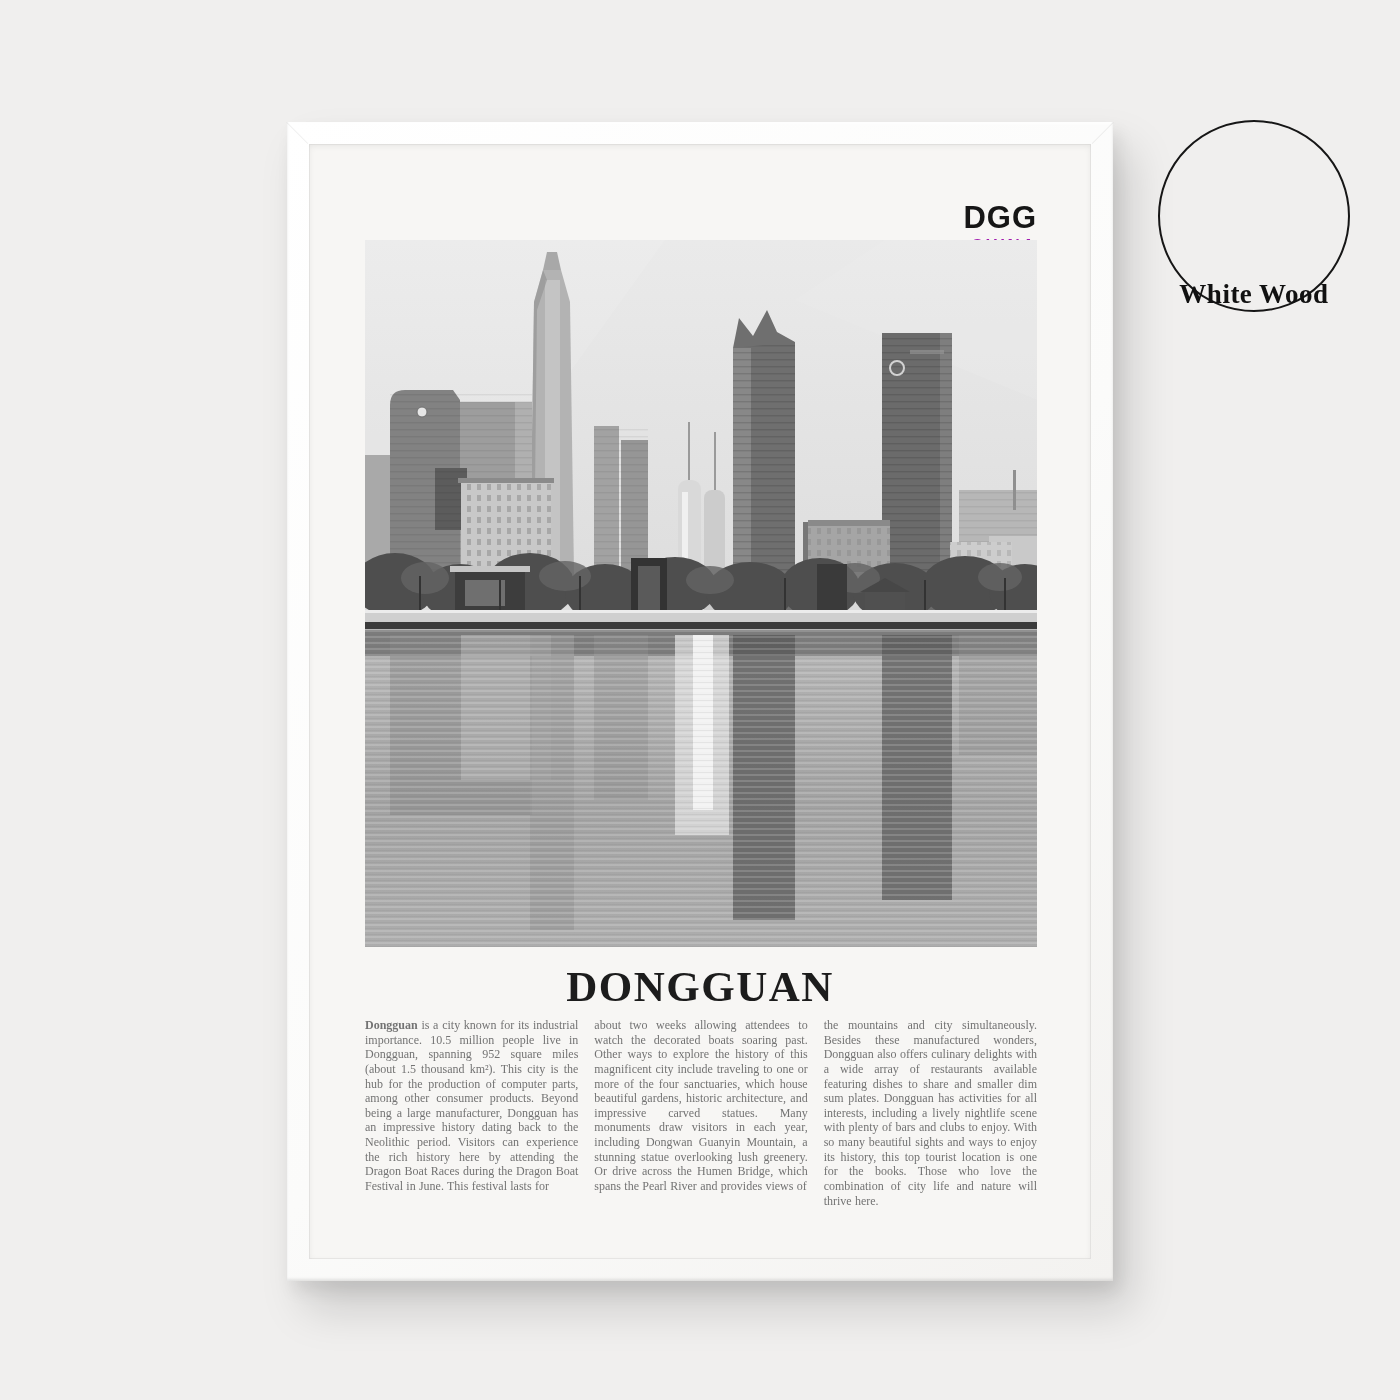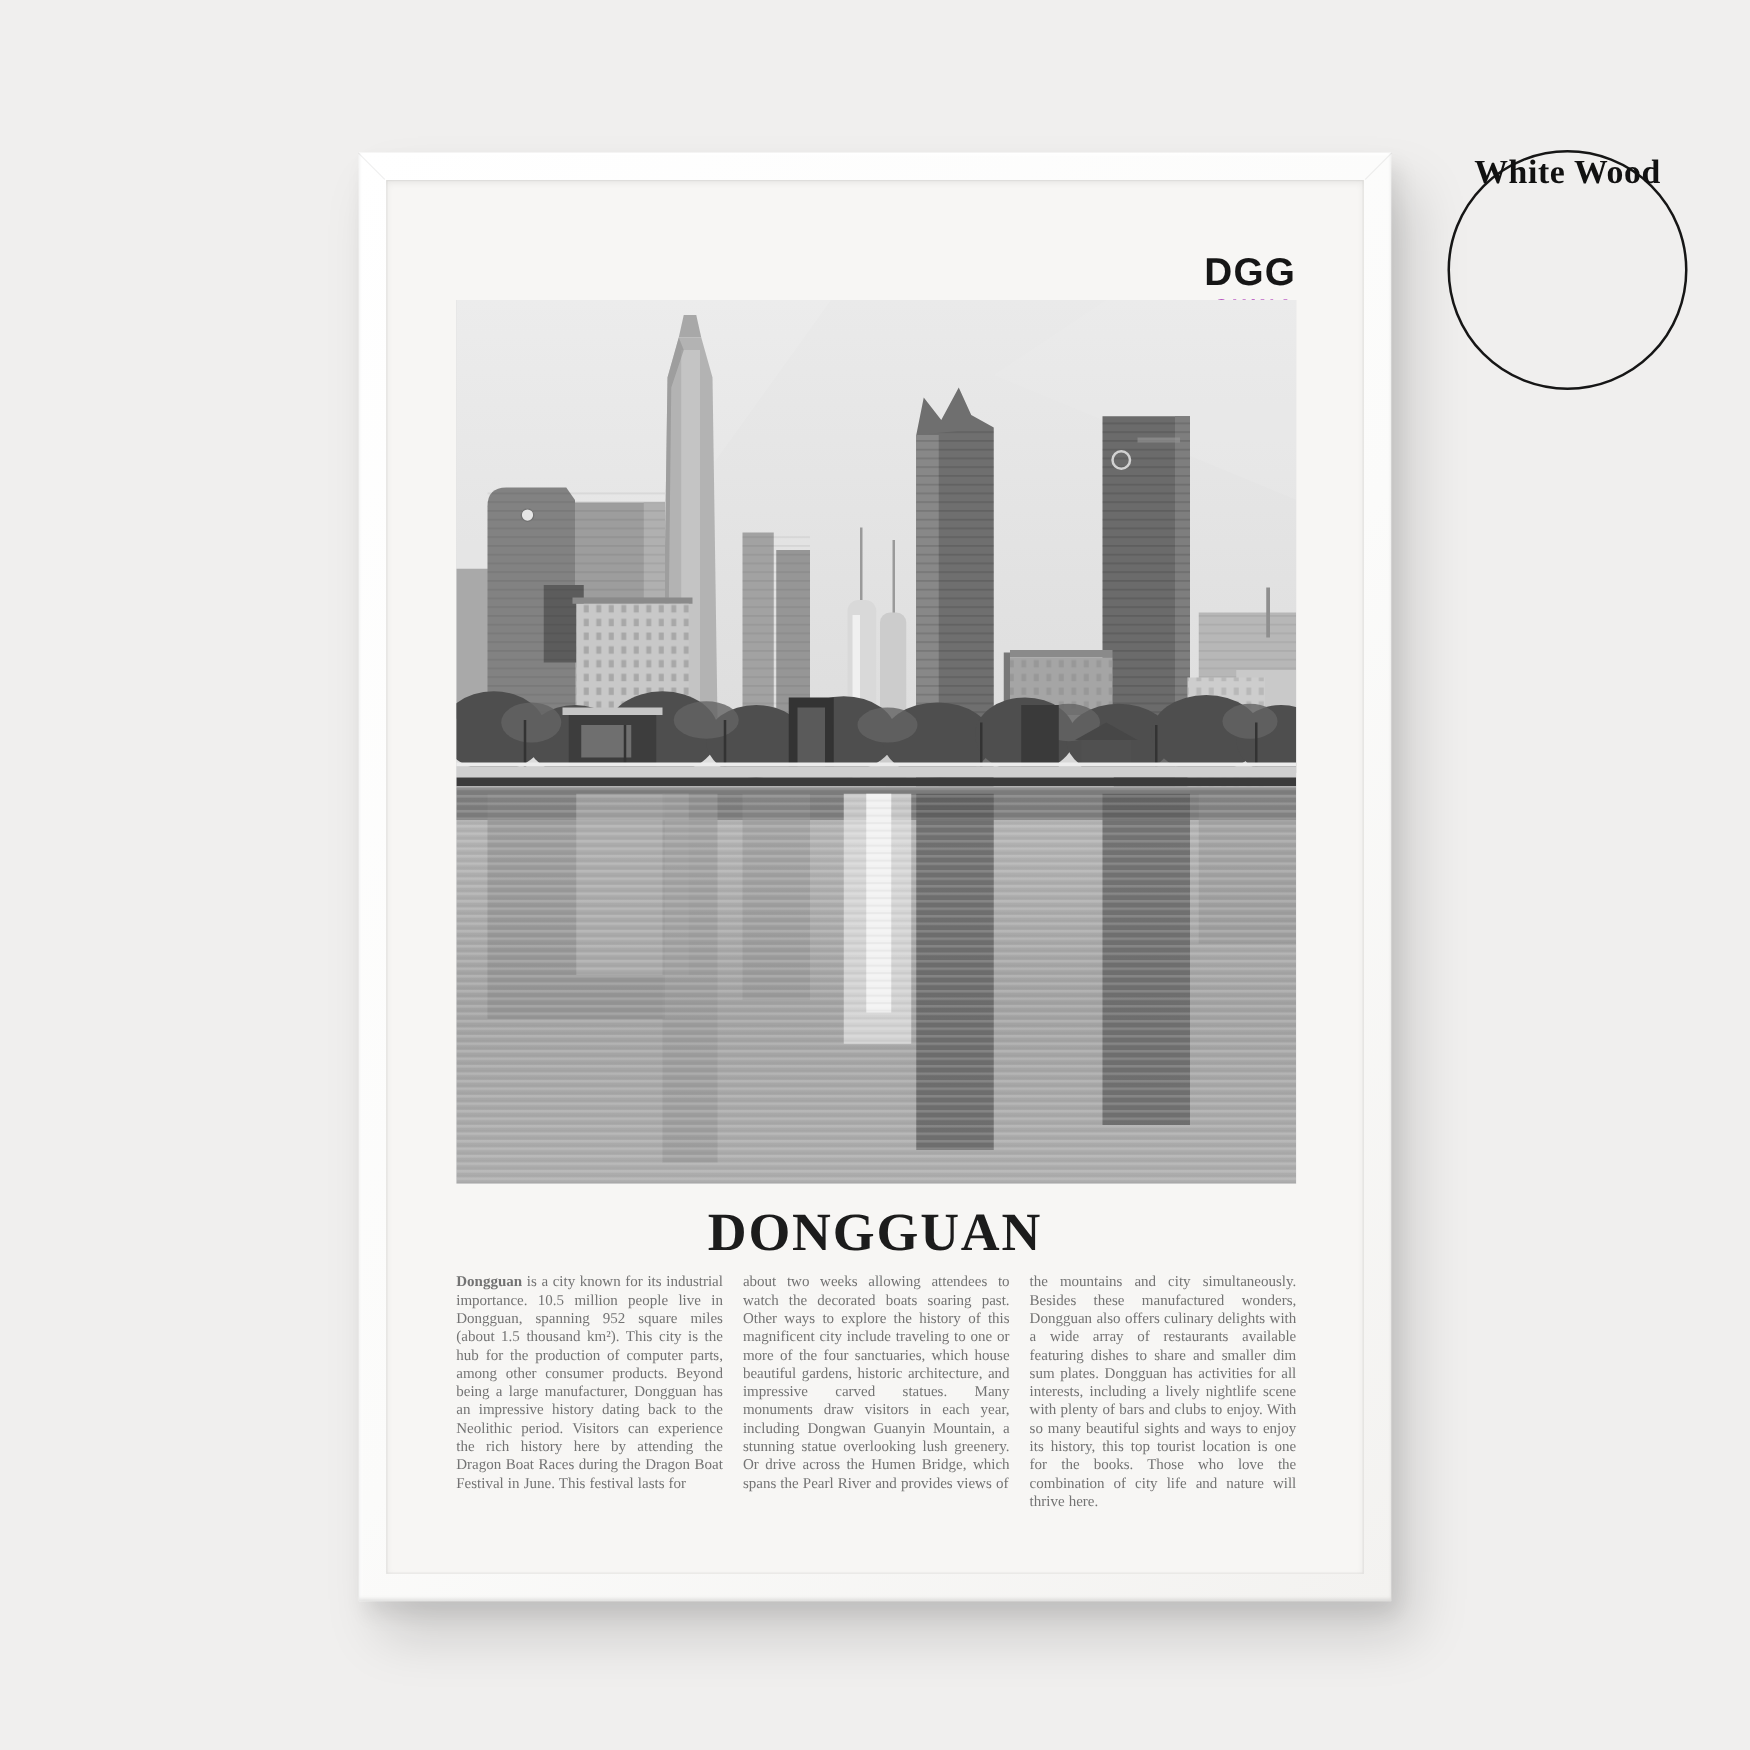--- a/index.html
+++ b/index.html
@@ -67,21 +67,21 @@
   .col{
     flex:1; font-size:12px; line-height:1.22; text-align:justify; color:#737373;
     word-spacing:0.3px;
   }
   .col .lead{ font-weight:700; }
 
   
   .badge{
     position:absolute; left:1158px; top:120px; width:192px; height:192px;
     border:2px solid #161616; border-radius:50%;
-    display:flex; align-items:flex-start; justify-content:center;
+    display:flex; align-items:flex-end; justify-content:center;
   }
   .badge-label{
     font-family:"Liberation Serif", serif; font-weight:700; font-size:27px;
     color:#111; letter-spacing:0.5px;
   }
 </style>
 </head>
 <body>
 
 <div class="scene">

